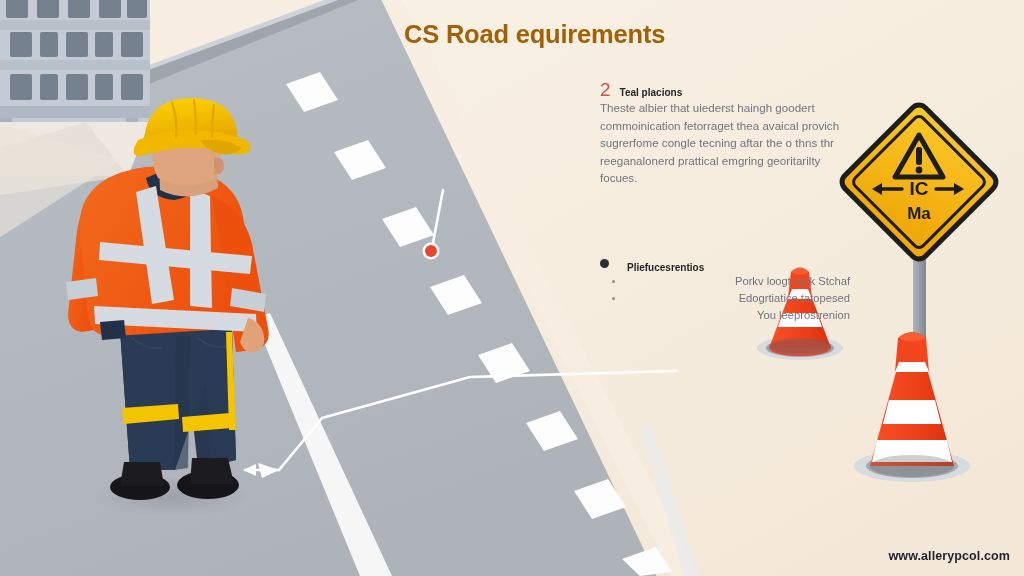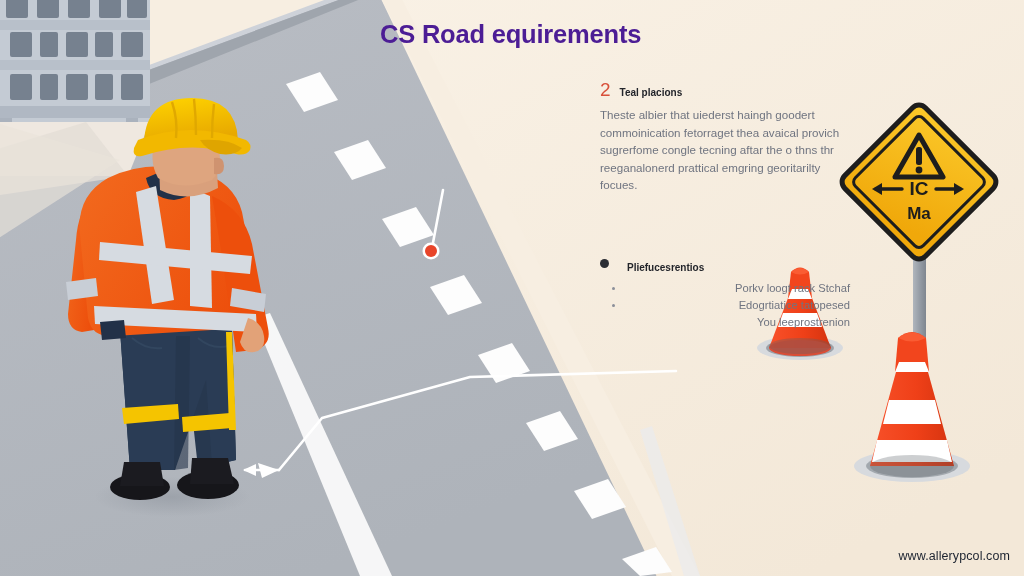--- a/index.html
+++ b/index.html
@@ -7,54 +7,54 @@
     width:1024px;height:576px;overflow:hidden;
     font-family:"Liberation Sans",sans-serif;
     background:#f7eee1;
   }
   #stage{position:relative;width:1024px;height:576px;overflow:hidden;background:#f7eee1;}
   #art{position:absolute;left:0;top:0;width:1024px;height:576px;}
 
   
   .txt{position:absolute;}
   #title{
-    left:380px;top:20px;width:420px;
-    font-size:25.5px;font-weight:bold;color:#4c1d95;
+    left:404px;top:20px;width:420px;
+    font-size:25.5px;font-weight:bold;color:#a16207;
     letter-spacing:-0.2px;
   }
   .sec{position:absolute;}
   #sec1{left:600px;top:80px;width:260px;}
   #sec2{left:600px;top:262px;width:250px;text-align:right;}
 
   .head-row{display:flex;align-items:baseline;gap:9px;}
   .num{font-size:19px;font-weight:400;color:#d8503a;line-height:1;}
   .dot{
     width:9px;height:9px;border-radius:50%;background:#2b2d33;
     display:inline-block;margin-right:9px;flex:none;position:relative;top:-3px;
   }
   .head{font-size:10px;font-weight:bold;color:#23252b;line-height:1.1;}
   .body{
-    margin-top:7px;font-size:11.6px;line-height:17.5px;color:#6f7480;
+    font-size:11.6px;line-height:17.5px;color:#6f7480;
     font-weight:500;
   }
-  .bullets{margin-top:7px;padding-left:12px;}
+  .bullets{margin-top:0;padding-left:12px;}
   .bl{
     font-size:11.2px;line-height:17px;color:#6f7480;font-weight:500;
     position:relative;padding-left:11px;
   }
   .bl:before{
     content:"";position:absolute;left:0;top:7px;width:3px;height:3px;
     border-radius:50%;background:#8b8f99;
   }
   .bl.nob{padding-left:11px;}
   .bl.nob:before{display:none;}
 
   #watermark{
     position:absolute;right:14px;bottom:13px;
-    font-size:12.5px;color:#1c2330;font-weight:400;letter-spacing:.1px;text-align:right;
+    font-size:12.5px;color:#1c2330;font-weight:700;letter-spacing:.1px;text-align:right;
   }
 </style>
 </head>
 <body>
 
 <div id="stage">
 
   <svg id="art" viewBox="0 0 1024 576">
     <defs>
       <linearGradient id="roadGrad" x1="0" y1="0" x2="0.4" y2="1">

